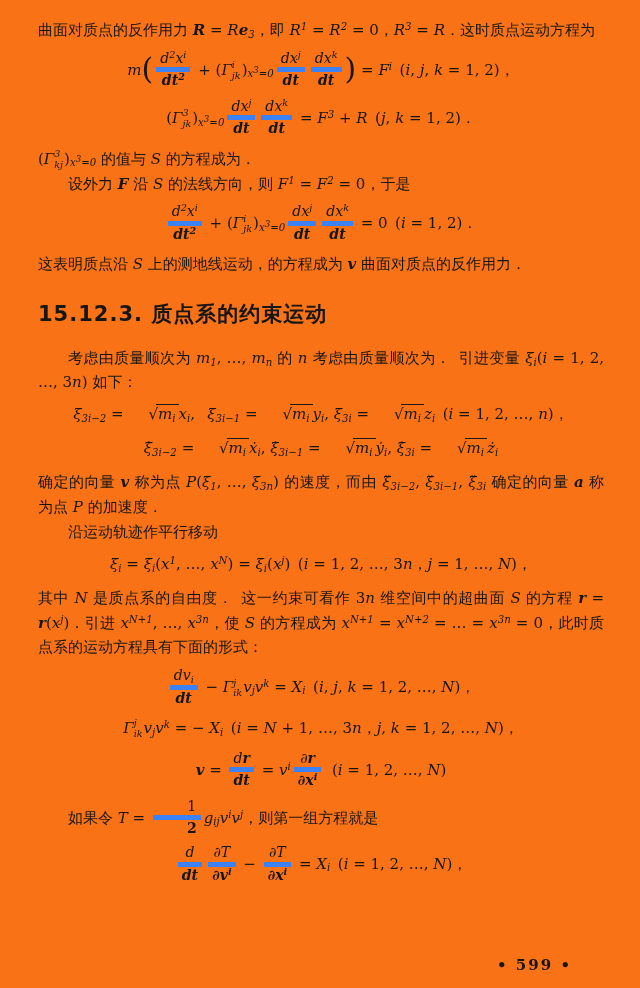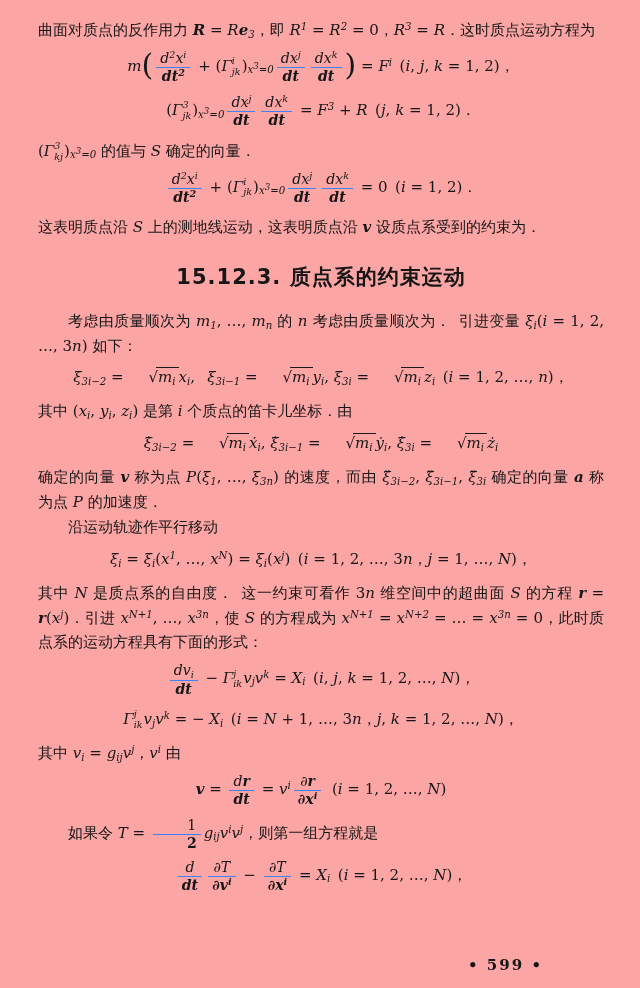--- a/index.html
+++ b/index.html
@@ -1,75 +1,74 @@
 <!DOCTYPE html>
 <html lang="zh"><head>
 <meta charset="utf-8">
 <style>
   html,body{margin:0;padding:0;background:#e9e7e2;}
   .page{
     position:relative; width:640px; height:988px; margin:0 auto;
-    background:#fca5a5; color:#161616; overflow:hidden;
+    background:#f97316; color:#161616; overflow:hidden;
     font-family:"DejaVu Serif","Liberation Serif",serif;
   }
   .content{ padding:18px 36px 0 38px; font-size:15px; line-height:1.66; }
   p.para{ margin:0; text-align:justify; }
   p.ind{ text-indent:2em; }
   .eq{ text-align:center; margin:7px 0 9px; white-space:nowrap; }
   .heading{
     font-size:21px; font-weight:700; margin:20px 0 14px;
-    font-family:"DejaVu Sans","Liberation Sans",sans-serif; letter-spacing:1px;text-align:center;
+    font-family:"DejaVu Sans","Liberation Sans",sans-serif; letter-spacing:1px;
   }
   .it{ font-style:italic; }
   .bi{ font-style:italic; font-weight:bold; }
   sup,sub{ font-style:italic; font-size:68%; line-height:0; }
   sup{ vertical-align:0.5em; }
   sub{ vertical-align:-0.28em; }
   sup sub, sub sup{ font-size:85%; }
   .frac{
     display:inline-block; vertical-align:-0.75em; text-align:center;
     font-size:94%; line-height:1.22; margin:0 3px;
   }
-  .frac .fn{ display:block; border-bottom:1px solid #3b82f6; padding:0 4px 0; }
+  .frac .fn{ display:block; border-bottom:5px solid #3b82f6; padding:0 4px 0; }
   .frac .fd{ display:block; padding:0 4px;font-weight:bold; }
   .ss{
     display:inline-block; vertical-align:-0.45em; text-align:left;
     font-size:64%; line-height:1.12; font-style:italic; margin:0 1px 0 0;
   }
   .ss .up,.ss .dn{ display:block; }
   .sqrt{ display:inline-block; white-space:nowrap;margin-left:20px; }
   .rsign{ font-style:normal; }
   .rad{ display:inline-block; border-top:1.2px solid #1a1a1a; padding:0 3px 0 2px; margin-left:-2px; line-height:1.2; }
   .big{ font-size:200%; line-height:0; vertical-align:middle; font-weight:400; position:relative; top:-0.05em; }
   .pageno{
-    position:absolute; right:97px; bottom:14px;
+    position:absolute; right:68px; bottom:14px;
     font-weight:bold; font-size:15px; letter-spacing:2px;
   }
 </style>
 </head>
 <body>
 
 <div class="page">
   <div class="content">
     <p class="para"><span>曲面对质点的反作用力 </span><span class="bi">R</span><span> = </span><span class="it">R</span><span class="bi">e</span><sub>3</sub><span>，即 </span><span class="it">R</span><sup>1</sup><span> = </span><span class="it">R</span><sup>2</sup><span> = 0，</span><span class="it">R</span><sup>3</sup><span> = </span><span class="it">R</span><span>．这时质点运动方程为</span></p>
     <div class="eq"><span class="it">m</span><span class="big">(</span><span class="frac"><span class="fn"><span class="it">d</span><sup>2</sup><span class="it">x</span><sup>i</sup></span><span class="fd"><span class="it">dt</span><sup>2</sup></span></span><span> + (</span><span class="it">Γ</span><span class="ss"><span class="up">i</span><span class="dn">jk</span></span><span>)</span><sub><span class="it">x</span><sup>3</sup><span>=0</span></sub><span class="frac"><span class="fn"><span class="it">dx</span><sup>j</sup></span><span class="fd"><span class="it">dt</span></span></span><span class="frac"><span class="fn"><span class="it">dx</span><sup>k</sup></span><span class="fd"><span class="it">dt</span></span></span><span class="big">)</span><span> = </span><span class="it">F</span><sup>i</sup><span> (</span><span class="it">i</span><span>, </span><span class="it">j</span><span>, </span><span class="it">k</span><span> = 1, 2)，</span></div>
     <div class="eq"><span>(</span><span class="it">Γ</span><span class="ss"><span class="up">3</span><span class="dn">jk</span></span><span>)</span><sub><span class="it">x</span><sup>3</sup><span>=0</span></sub><span class="frac"><span class="fn"><span class="it">dx</span><sup>j</sup></span><span class="fd"><span class="it">dt</span></span></span><span class="frac"><span class="fn"><span class="it">dx</span><sup>k</sup></span><span class="fd"><span class="it">dt</span></span></span><span> = </span><span class="it">F</span><sup>3</sup><span> + </span><span class="it">R</span><span> (</span><span class="it">j</span><span>, </span><span class="it">k</span><span> = 1, 2)．</span></div>
-    <p class="para"><span>(</span><span class="it">Γ</span><span class="ss"><span class="up">3</span><span class="dn">kj</span></span><span>)</span><sub><span class="it">x</span><sup>3</sup><span>=0</span></sub><span> 的值与 </span><span class="it">S</span><span> 确定的向量．</span></p>
+    <p class="para"><span>(</span><span class="it">Γ</span><span class="ss"><span class="up">3</span><span class="dn">kj</span></span><span>)</span><sub><span class="it">x</span><sup>3</sup><span>=0</span></sub><span> 的值与 </span><span class="it">S</span><span> 的方程成为．</span></p>
+    <p class="para ind"><span>设外力 </span><span class="bi">F</span><span> 沿 </span><span class="it">S</span><span> 的法线方向，则 </span><span class="it">F</span><sup>1</sup><span> = </span><span class="it">F</span><sup>2</sup><span> = 0，于是</span></p>
     <div class="eq"><span class="frac"><span class="fn"><span class="it">d</span><sup>2</sup><span class="it">x</span><sup>i</sup></span><span class="fd"><span class="it">dt</span><sup>2</sup></span></span><span> + (</span><span class="it">Γ</span><span class="ss"><span class="up">i</span><span class="dn">jk</span></span><span>)</span><sub><span class="it">x</span><sup>3</sup><span>=0</span></sub><span class="frac"><span class="fn"><span class="it">dx</span><sup>j</sup></span><span class="fd"><span class="it">dt</span></span></span><span class="frac"><span class="fn"><span class="it">dx</span><sup>k</sup></span><span class="fd"><span class="it">dt</span></span></span><span> = 0 (</span><span class="it">i</span><span> = 1, 2)．</span></div>
-    <p class="para"><span>这表明质点沿 </span><span class="it">S</span><span> 上的测地线运动，这表明质点沿 </span><span class="bi">v</span><span> 设质点系受到的约束为．</span></p>
+    <p class="para"><span>这表明质点沿 </span><span class="it">S</span><span> 上的测地线运动，的方程成为 </span><span class="bi">v</span><span> 曲面对质点的反作用力．</span></p>
     <h2 class="heading">15.12.3. 质点系的约束运动</h2>
     <p class="para ind"><span>考虑由质量顺次为 </span><span class="it">m</span><sub>1</sub><span>, …, </span><span class="it">m</span><sub>n</sub><span> 的 </span><span class="it">n</span><span> 考虑由质量顺次为． 引进变量 </span><span class="it">ξ</span><sub>i</sub><span>(</span><span class="it">i</span><span> = 1, 2, …, 3</span><span class="it">n</span><span>) 如下：</span></p>
     <div class="eq"><span class="it">ξ</span><sub>3i−2</sub><span> = </span><span class="sqrt"><span class="rsign">√</span><span class="rad"><span class="it">m</span><sub>i</sub></span></span><span class="it">x</span><sub>i</sub><span>,  </span><span class="it">ξ</span><sub>3i−1</sub><span> = </span><span class="sqrt"><span class="rsign">√</span><span class="rad"><span class="it">m</span><sub>i</sub></span></span><span class="it">y</span><sub>i</sub><span>, </span><span class="it">ξ</span><sub>3i</sub><span> = </span><span class="sqrt"><span class="rsign">√</span><span class="rad"><span class="it">m</span><sub>i</sub></span></span><span class="it">z</span><sub>i</sub><span> (</span><span class="it">i</span><span> = 1, 2, …, </span><span class="it">n</span><span>)，</span></div>
-    <p class="para"><span>其中 (</span><span class="it">x</span><sub>i</sub><span>, </span><span class="it">y</span><sub>i</sub><span>, </span><span class="it">z</span><sub>i</sub><span>) 是第 </span><span class="it">i</span><span> 个质点的笛卡儿坐标．由</span></p>
     <div class="eq"><span class="it">ξ̇</span><sub>3i−2</sub><span> = </span><span class="sqrt"><span class="rsign">√</span><span class="rad"><span class="it">m</span><sub>i</sub></span></span><span class="it">ẋ</span><sub>i</sub><span>, </span><span class="it">ξ̇</span><sub>3i−1</sub><span> = </span><span class="sqrt"><span class="rsign">√</span><span class="rad"><span class="it">m</span><sub>i</sub></span></span><span class="it">ẏ</span><sub>i</sub><span>, </span><span class="it">ξ̇</span><sub>3i</sub><span> = </span><span class="sqrt"><span class="rsign">√</span><span class="rad"><span class="it">m</span><sub>i</sub></span></span><span class="it">ż</span><sub>i</sub></div>
     <p class="para"><span>确定的向量 </span><span class="bi">v</span><span> 称为点 </span><span class="it">P</span><span>(</span><span class="it">ξ</span><sub>1</sub><span>, …, </span><span class="it">ξ</span><sub>3n</sub><span>) 的速度，而由 </span><span class="it">ξ̈</span><sub>3i−2</sub><span>, </span><span class="it">ξ̈</span><sub>3i−1</sub><span>, </span><span class="it">ξ̈</span><sub>3i</sub><span> 确定的向量 </span><span class="bi">a</span><span> 称为点 </span><span class="it">P</span><span> 的加速度．</span></p>
     <p class="para ind"><span>沿运动轨迹作平行移动</span></p>
     <div class="eq"><span class="it">ξ</span><sub>i</sub><span> = </span><span class="it">ξ</span><sub>i</sub><span>(</span><span class="it">x</span><sup>1</sup><span>, …, </span><span class="it">x</span><sup>N</sup><span>) = </span><span class="it">ξ</span><sub>i</sub><span>(</span><span class="it">x</span><sup>j</sup><span>) (</span><span class="it">i</span><span> = 1, 2, …, 3</span><span class="it">n</span><span>，</span><span class="it">j</span><span> = 1, …, </span><span class="it">N</span><span>)，</span></div>
     <p class="para"><span>其中 </span><span class="it">N</span><span> 是质点系的自由度． 这一约束可看作 3</span><span class="it">n</span><span> 维空间中的超曲面 </span><span class="it">S</span><span> 的方程 </span><span class="bi">r</span><span> = </span><span class="bi">r</span><span>(</span><span class="it">x</span><sup>j</sup><span>)．引进 </span><span class="it">x</span><sup>N+1</sup><span>, …, </span><span class="it">x</span><sup>3n</sup><span>，使 </span><span class="it">S</span><span> 的方程成为 </span><span class="it">x</span><sup>N+1</sup><span> = </span><span class="it">x</span><sup>N+2</sup><span> = … = </span><span class="it">x</span><sup>3n</sup><span> = 0，此时质点系的运动方程具有下面的形式：</span></p>
     <div class="eq"><span class="frac"><span class="fn"><span class="it">dv</span><sub>i</sub></span><span class="fd"><span class="it">dt</span></span></span><span> − </span><span class="it">Γ</span><span class="ss"><span class="up">j</span><span class="dn">ik</span></span><span class="it">v</span><sub>j</sub><span class="it">v</span><sup>k</sup><span> = </span><span class="it">X</span><sub>i</sub><span> (</span><span class="it">i</span><span>, </span><span class="it">j</span><span>, </span><span class="it">k</span><span> = 1, 2, …, </span><span class="it">N</span><span>)，</span></div>
     <div class="eq"><span class="it">Γ</span><span class="ss"><span class="up">j</span><span class="dn">ik</span></span><span class="it">v</span><sub>j</sub><span class="it">v</span><sup>k</sup><span> = − </span><span class="it">X</span><sub>i</sub><span> (</span><span class="it">i</span><span> = </span><span class="it">N</span><span> + 1, …, 3</span><span class="it">n</span><span>，</span><span class="it">j</span><span>, </span><span class="it">k</span><span> = 1, 2, …, </span><span class="it">N</span><span>)，</span></div>
-    <p class="para"><span>其中 </span><span class="it">v</span><sub>i</sub><span> = </span><span class="it">g</span><sub>ij</sub><span class="it">v</span><sup>j</sup><span>，</span><span class="it">v</span><sup>i</sup><span> 由</span></p>
     <div class="eq"><span class="bi">v</span><span> = </span><span class="frac"><span class="fn"><span class="it">d</span><span class="bi">r</span></span><span class="fd"><span class="it">dt</span></span></span><span> = </span><span class="it">v</span><sup>i</sup><span class="frac"><span class="fn"><span>∂</span><span class="bi">r</span></span><span class="fd"><span>∂</span><span class="it">x</span><sup>i</sup></span></span><span> (</span><span class="it">i</span><span> = 1, 2, …, </span><span class="it">N</span><span>)</span></div>
     <p class="para ind"><span>如果令 </span><span class="it">T</span><span> = </span><span class="frac"><span class="fn"><span>1</span></span><span class="fd"><span>2</span></span></span><span class="it">g</span><sub>ij</sub><span class="it">v</span><sup>i</sup><span class="it">v</span><sup>j</sup><span>，则第一组方程就是</span></p>
     <div class="eq"><span class="frac"><span class="fn"><span class="it">d</span></span><span class="fd"><span class="it">dt</span></span></span><span class="frac"><span class="fn"><span>∂</span><span class="it">T</span></span><span class="fd"><span>∂</span><span class="it">v</span><sup>i</sup></span></span><span> − </span><span class="frac"><span class="fn"><span>∂</span><span class="it">T</span></span><span class="fd"><span>∂</span><span class="it">x</span><sup>i</sup></span></span><span> = </span><span class="it">X</span><sub>i</sub><span> (</span><span class="it">i</span><span> = 1, 2, …, </span><span class="it">N</span><span>)，</span></div>
   </div>
   <div class="pageno">• 599 •</div>
 </div>
 
 </body></html>

